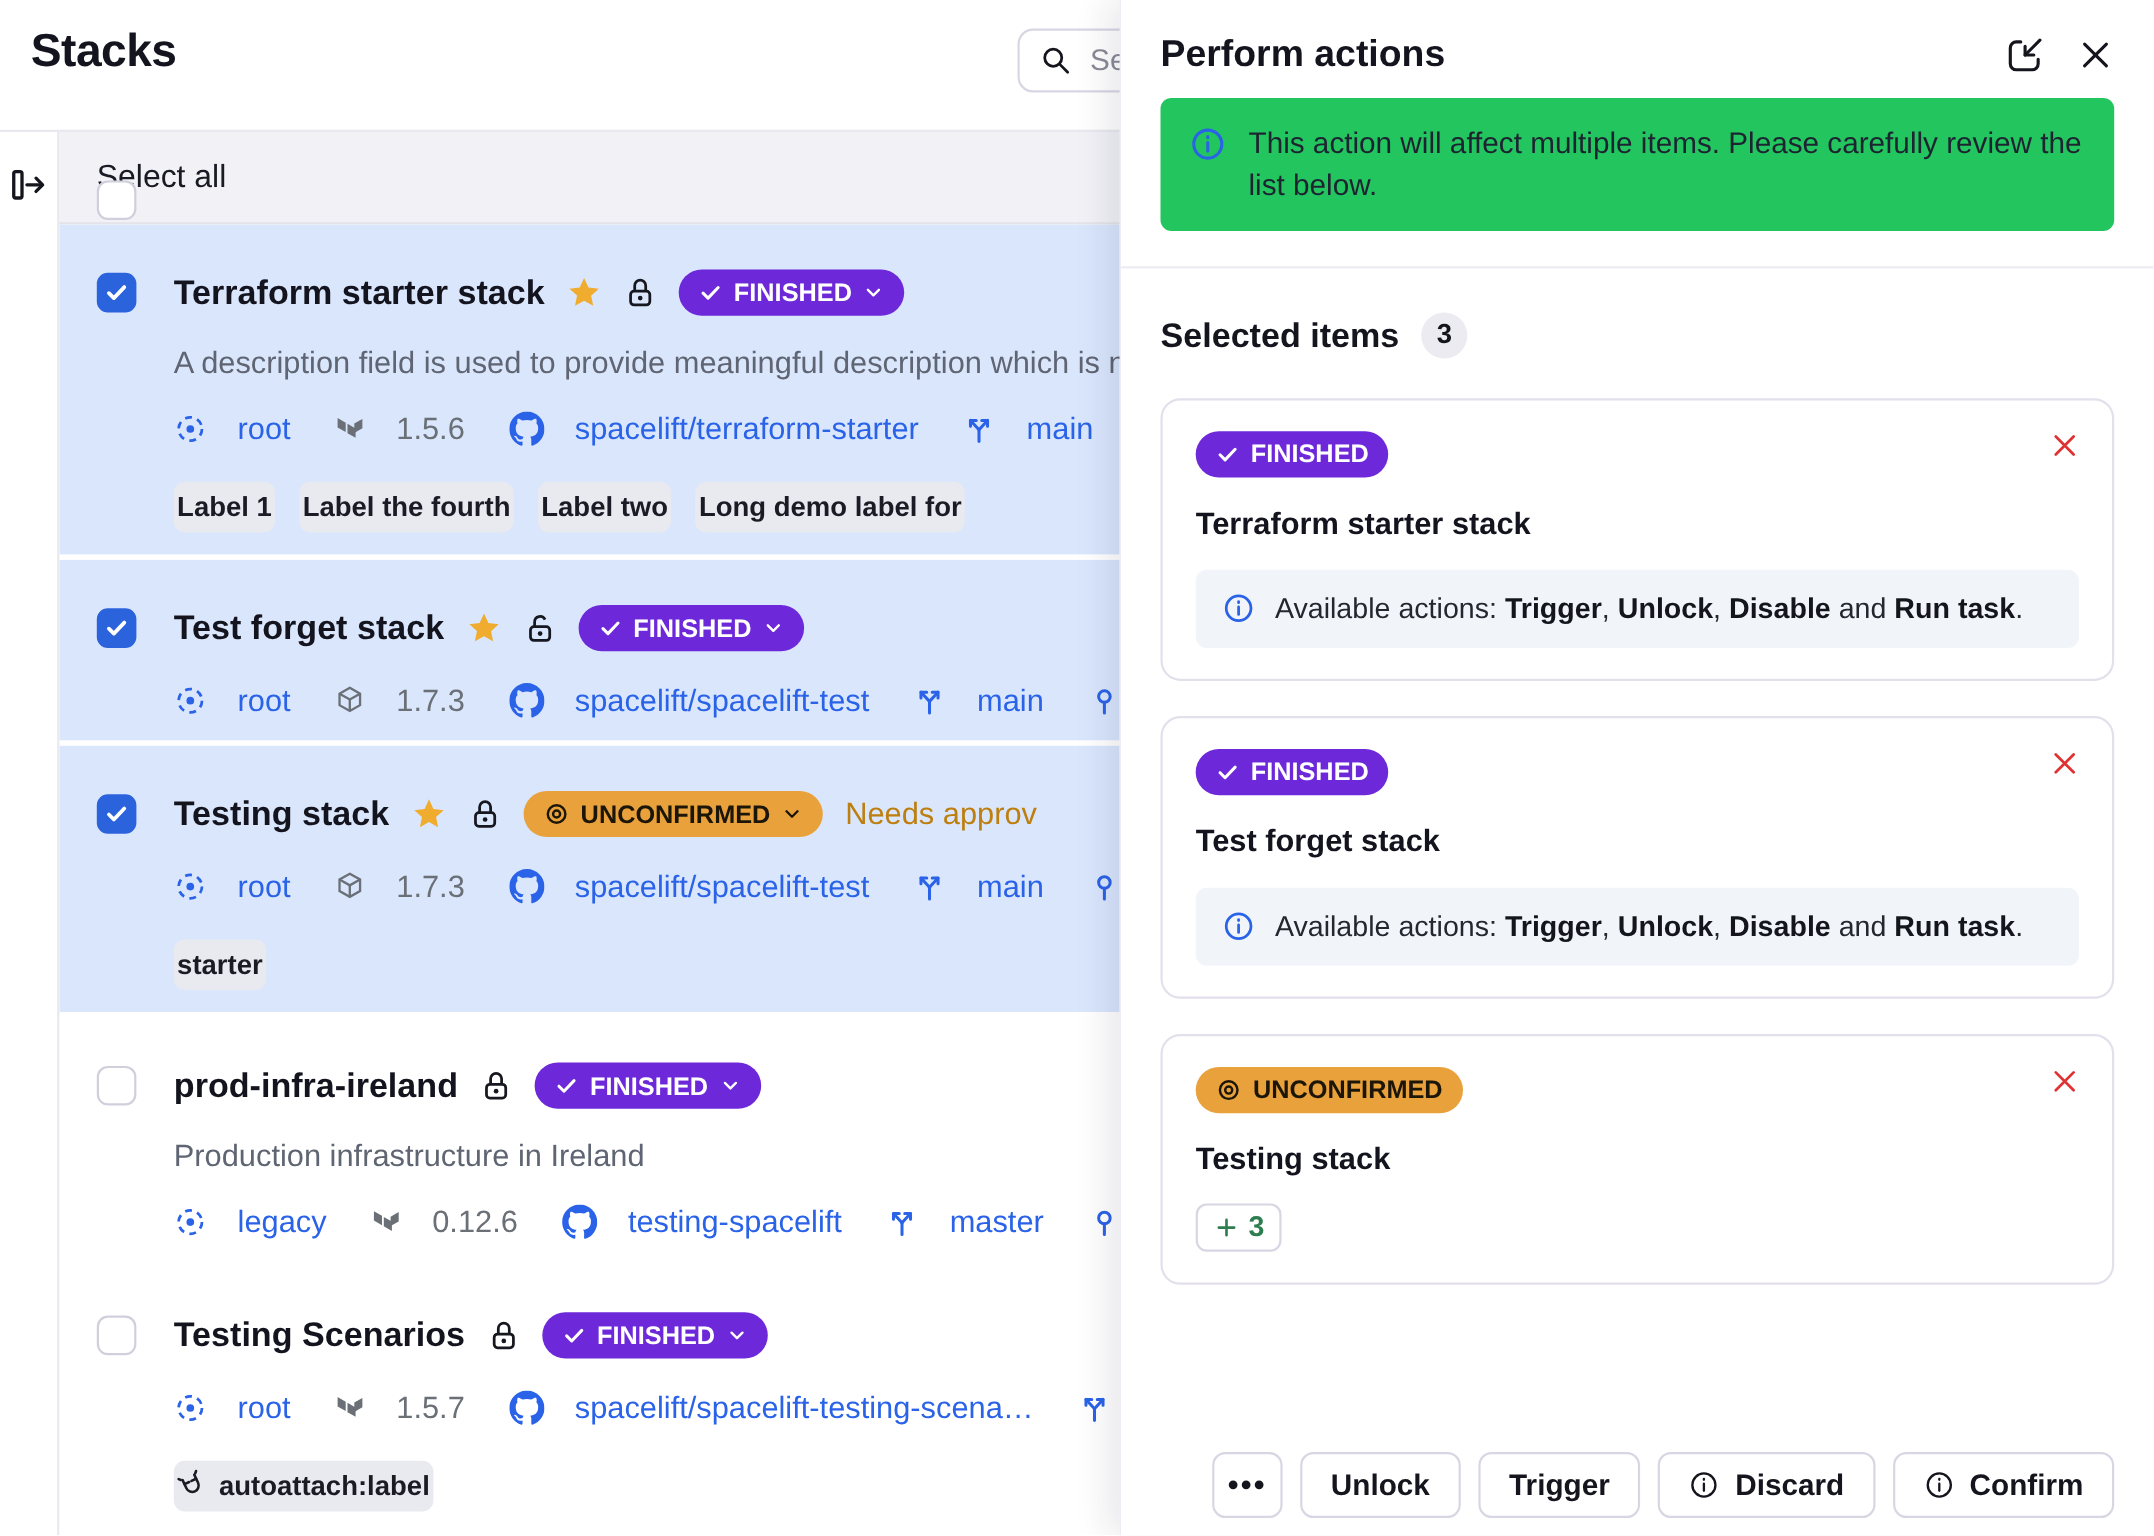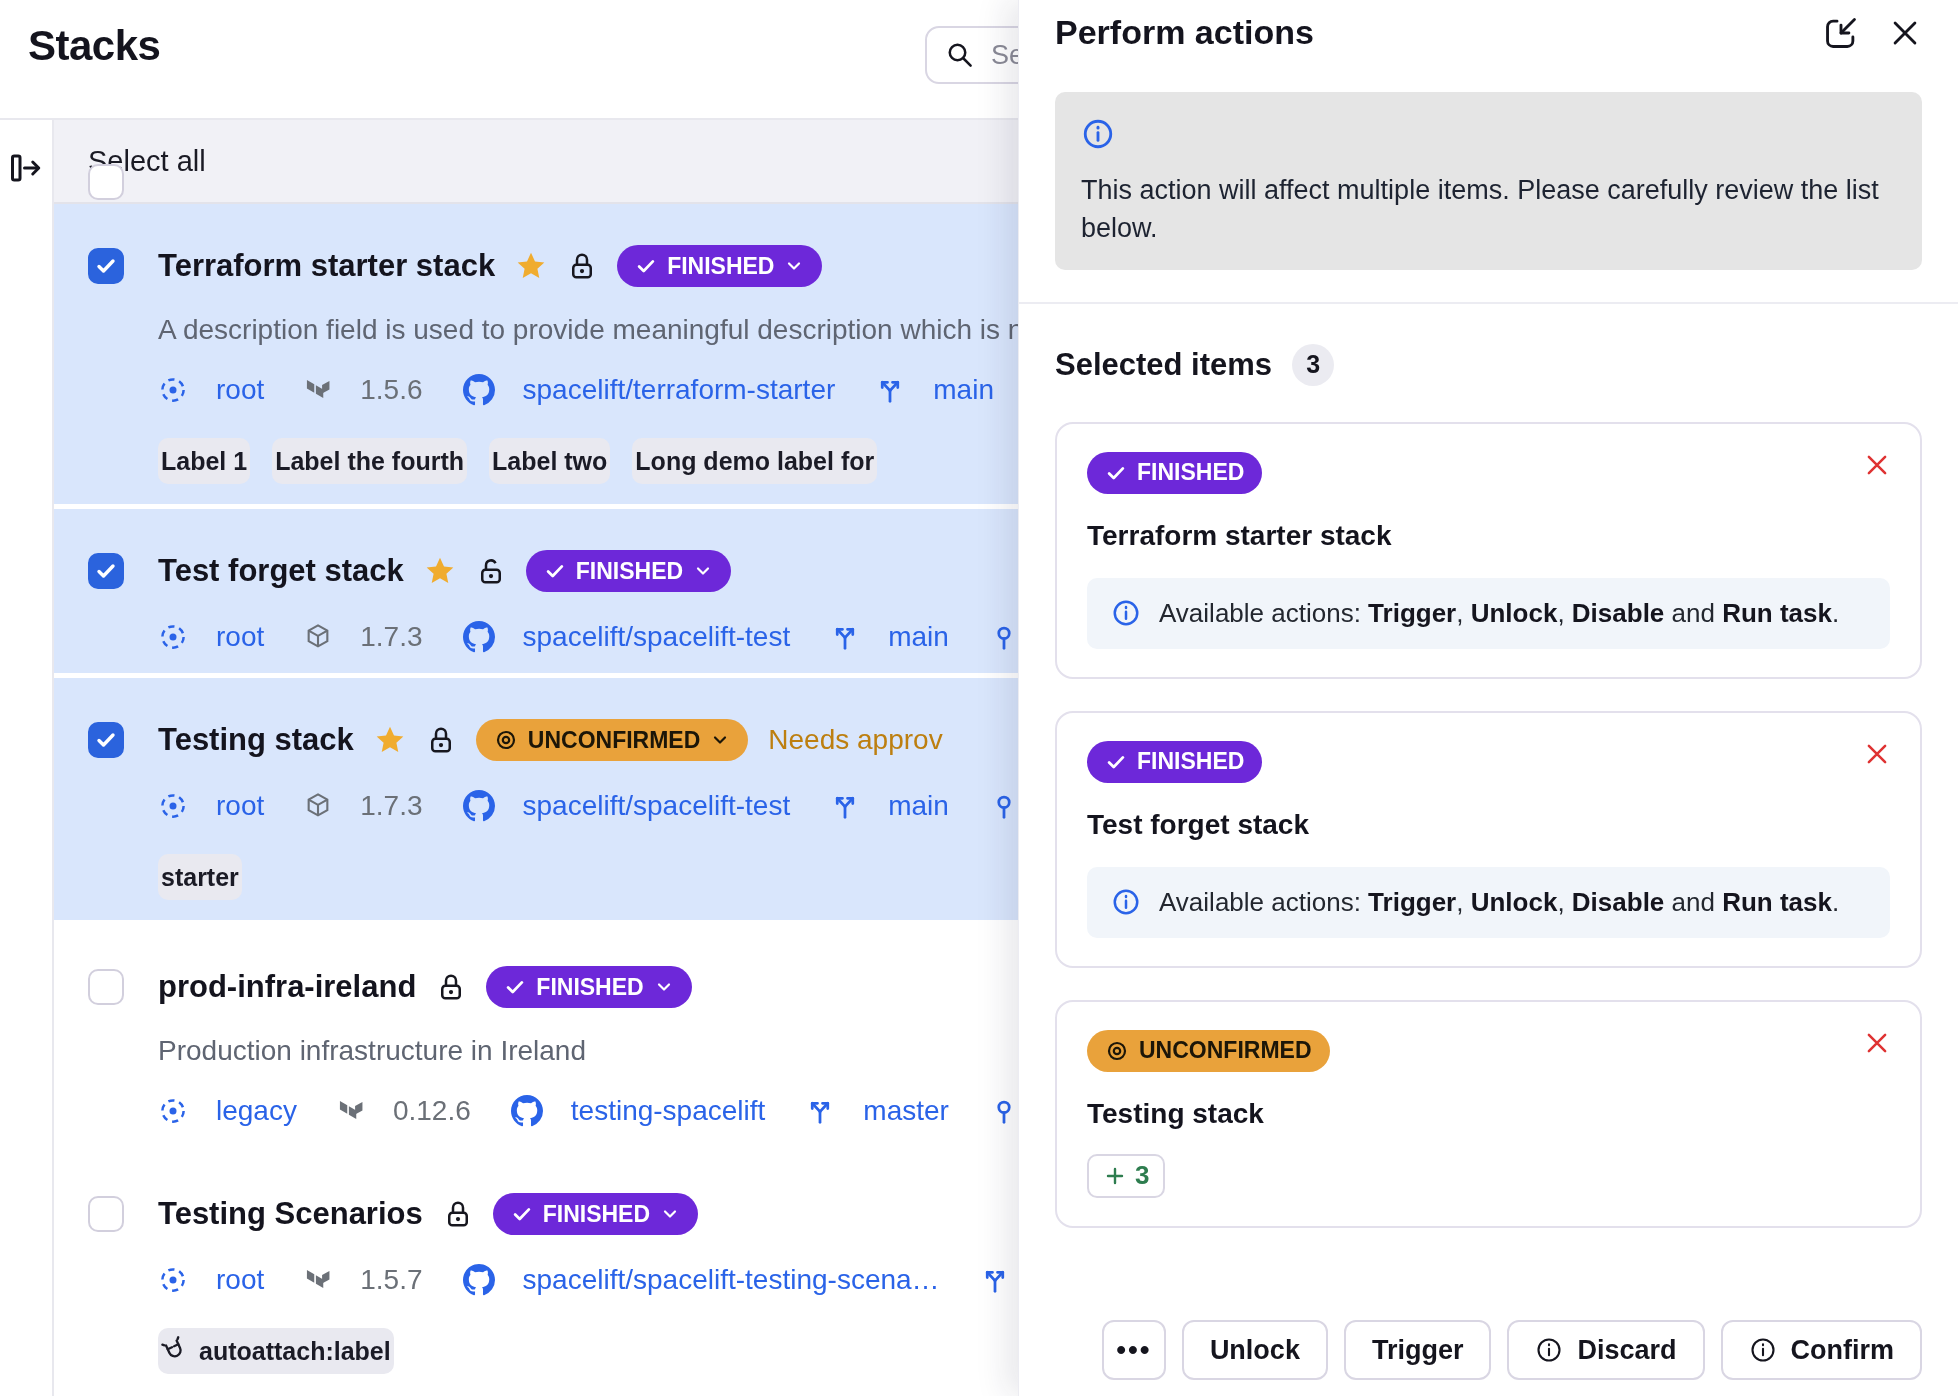--- a/index.html
+++ b/index.html
@@ -59,26 +59,26 @@
     padding:8px 3px; font-size:25px; font-weight:700; color:#1b1b26; height:46px; cursor:pointer;
   }
   .pill .icon { color:#1b1b26; }
 
   
   .panel {
     position:absolute; left:1018px; top:0; width:940px; height:1396px; background:#fff;
     box-shadow:-12px 0 30px rgba(25,25,60,.10); border-left:1px solid #ececf2;
     padding:0 36px; z-index:5;
   }
-  .p-head { display:flex; align-items:center; padding-top:13px; }
+  .p-head { display:flex; align-items:center; padding-top:30px; }
   .p-title { flex:1; font-size:34px; font-weight:800; color:#14141e; }
   .p-head .hbtn { margin-left:28px; color:#15151e; cursor:pointer; background:none; border:none; }
   .notice {
-    margin-top:40px; background:#e5e5e5; border-radius:10px; padding:22px 26px;
-    display:flex; gap:20px; align-items:flex-start; font-size:27px; color:#1d2331; line-height:1.42;flex-direction:column;
+    margin-top:20px; background:#22c55e; border-radius:10px; padding:22px 26px;
+    display:flex; gap:20px; align-items:flex-start; font-size:27px; color:#1d2331; line-height:1.42;
   }
   .notice .icon { margin-top:3px; color:#2a63e8; flex:none; }
   .p-div { margin:32px -36px 0; border:none; border-top:2px solid #ececf2; }
   .sel-row { margin-top:40px; display:flex; align-items:center; gap:20px; }
   .sel-label { font-size:31px; font-weight:800; }
   .count { width:42px; height:42px; border-radius:50%; background:#ebebf1; font-size:25px; font-weight:700; color:#15151e; display:grid; place-items:center; }
   .card { position:relative; margin-top:36px; border:2px solid #e3e0ec; border-radius:18px; padding:28px 30px; background:#fff; }
   .card + .card { margin-top:32px; }
   .card-title { margin-top:26px; font-size:28px; font-weight:800; color:#14141e; }
   .card-x { position:absolute; top:26px; right:28px; color:#df3232; background:none; border:none; cursor:pointer; }

